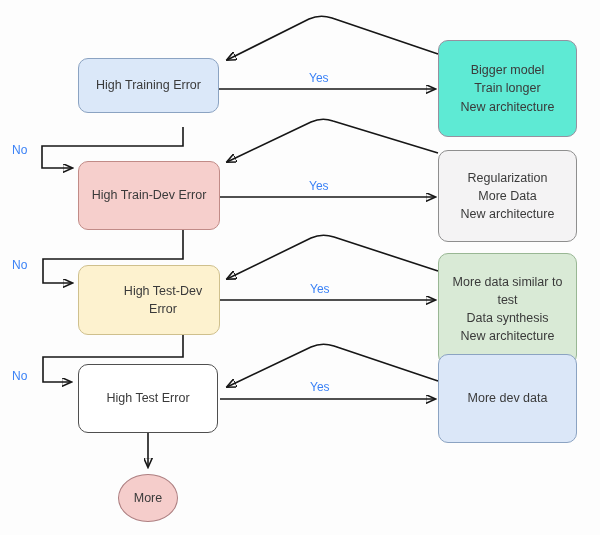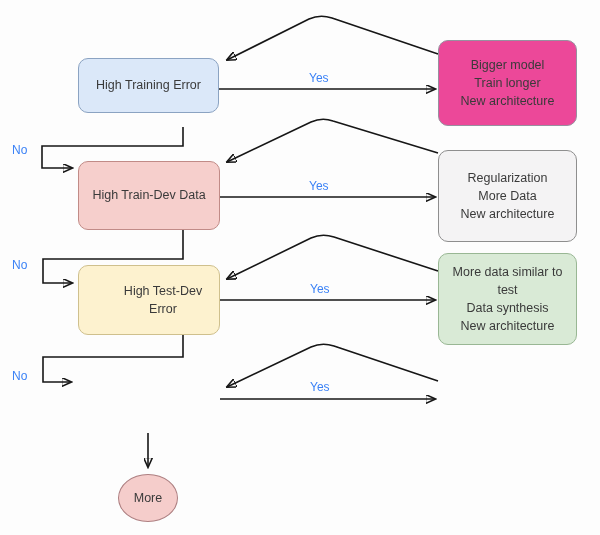--- a/index.html
+++ b/index.html
@@ -14,23 +14,23 @@
     border:1px solid #888;border-radius:10px;box-sizing:border-box;
     font-size:12.5px;line-height:1.45;text-align:center;
   }
   .node .lbl{white-space:pre-line;padding:2px 6px;}
   
   .c0{left:78px;top:58px;width:141px;height:55px;background:#dbe8f9;border-color:#8ba3c2;}
   .c1{left:78px;top:161px;width:142px;height:69px;background:#f6cfcc;border-color:#c18b87;}
   .c2{left:78px;top:265px;width:142px;height:70px;background:#fdf2cf;border-color:#cfc08d;padding-left:28px;}
   .c3{left:78px;top:364px;width:140px;height:69px;background:#ffffff;border-color:#4f4f4f;}
   
-  .f0{left:438px;top:40px;width:139px;height:86px;background:#ec4899;border-color:#97909f;}
+  .f0{left:438px;top:40px;width:139px;height:97px;background:#5eead4;border-color:#97909f;}
   .f1{left:438px;top:150px;width:139px;height:92px;background:#f4f3f4;border-color:#8e8e8e;}
-  .f2{left:438px;top:253px;width:139px;height:92px;background:#d9ead6;border-color:#99b794;}
+  .f2{left:438px;top:253px;width:139px;height:112px;background:#d9ead6;border-color:#99b794;}
   .f3{left:438px;top:354px;width:139px;height:89px;background:#dbe7f8;border-color:#8ba3c2;}
   
   .done{left:118px;top:474px;width:60px;height:48px;border-radius:50%;
         background:#f5cdcb;border-color:#ad7f81;}
   .edge-label{position:absolute;font-size:12px;color:#3b82f6;}
   .y1{left:309px;top:71px;}  .y2{left:309px;top:179px;}
   .y3{left:310px;top:282px;} .y4{left:310px;top:380px;}
   .n1{left:12px;top:143px;}  .n2{left:12px;top:258px;}  .n3{left:12px;top:369px;}
 </style>
 </head>
@@ -59,42 +59,48 @@
     <path d="M183 230 V259 H43 V283 H72" marker-end="url(#arrow)"></path>
     <path d="M183 335 V357 H43 V382 H71" marker-end="url(#arrow)"></path>
 
     <path d="M148 433 V467" marker-end="url(#arrow)"></path>
   </svg>
 
   <div class="node c0">
     <span class="lbl">High Training Error</span>
   </div>
   <div class="node c1">
-    <span class="lbl">High Train-Dev Data</span>
+    <span class="lbl">High Train-Dev Error</span>
   </div>
   <div class="node c2">
     <span class="lbl">High Test-Dev Error</span>
+  </div>
+  <div class="node c3">
+    <span class="lbl">High Test Error</span>
   </div>
 
   <div class="node f0">
     <span class="lbl">Bigger model
 Train longer
 New architecture</span>
   </div>
   <div class="node f1">
     <span class="lbl">Regularization
 More Data
 New architecture</span>
   </div>
   <div class="node f2">
     <span class="lbl">More data similar to
 test
 Data synthesis
 New architecture</span>
   </div>
+  <div class="node f3">
+    <span class="lbl">More dev data</span>
+  </div>
 
   <div class="node done">
     <span class="lbl">More</span>
   </div>
 
   <span class="edge-label y1">Yes</span>
   <span class="edge-label y2">Yes</span>
   <span class="edge-label y3">Yes</span>
   <span class="edge-label y4">Yes</span>
   <span class="edge-label n1">No</span>

